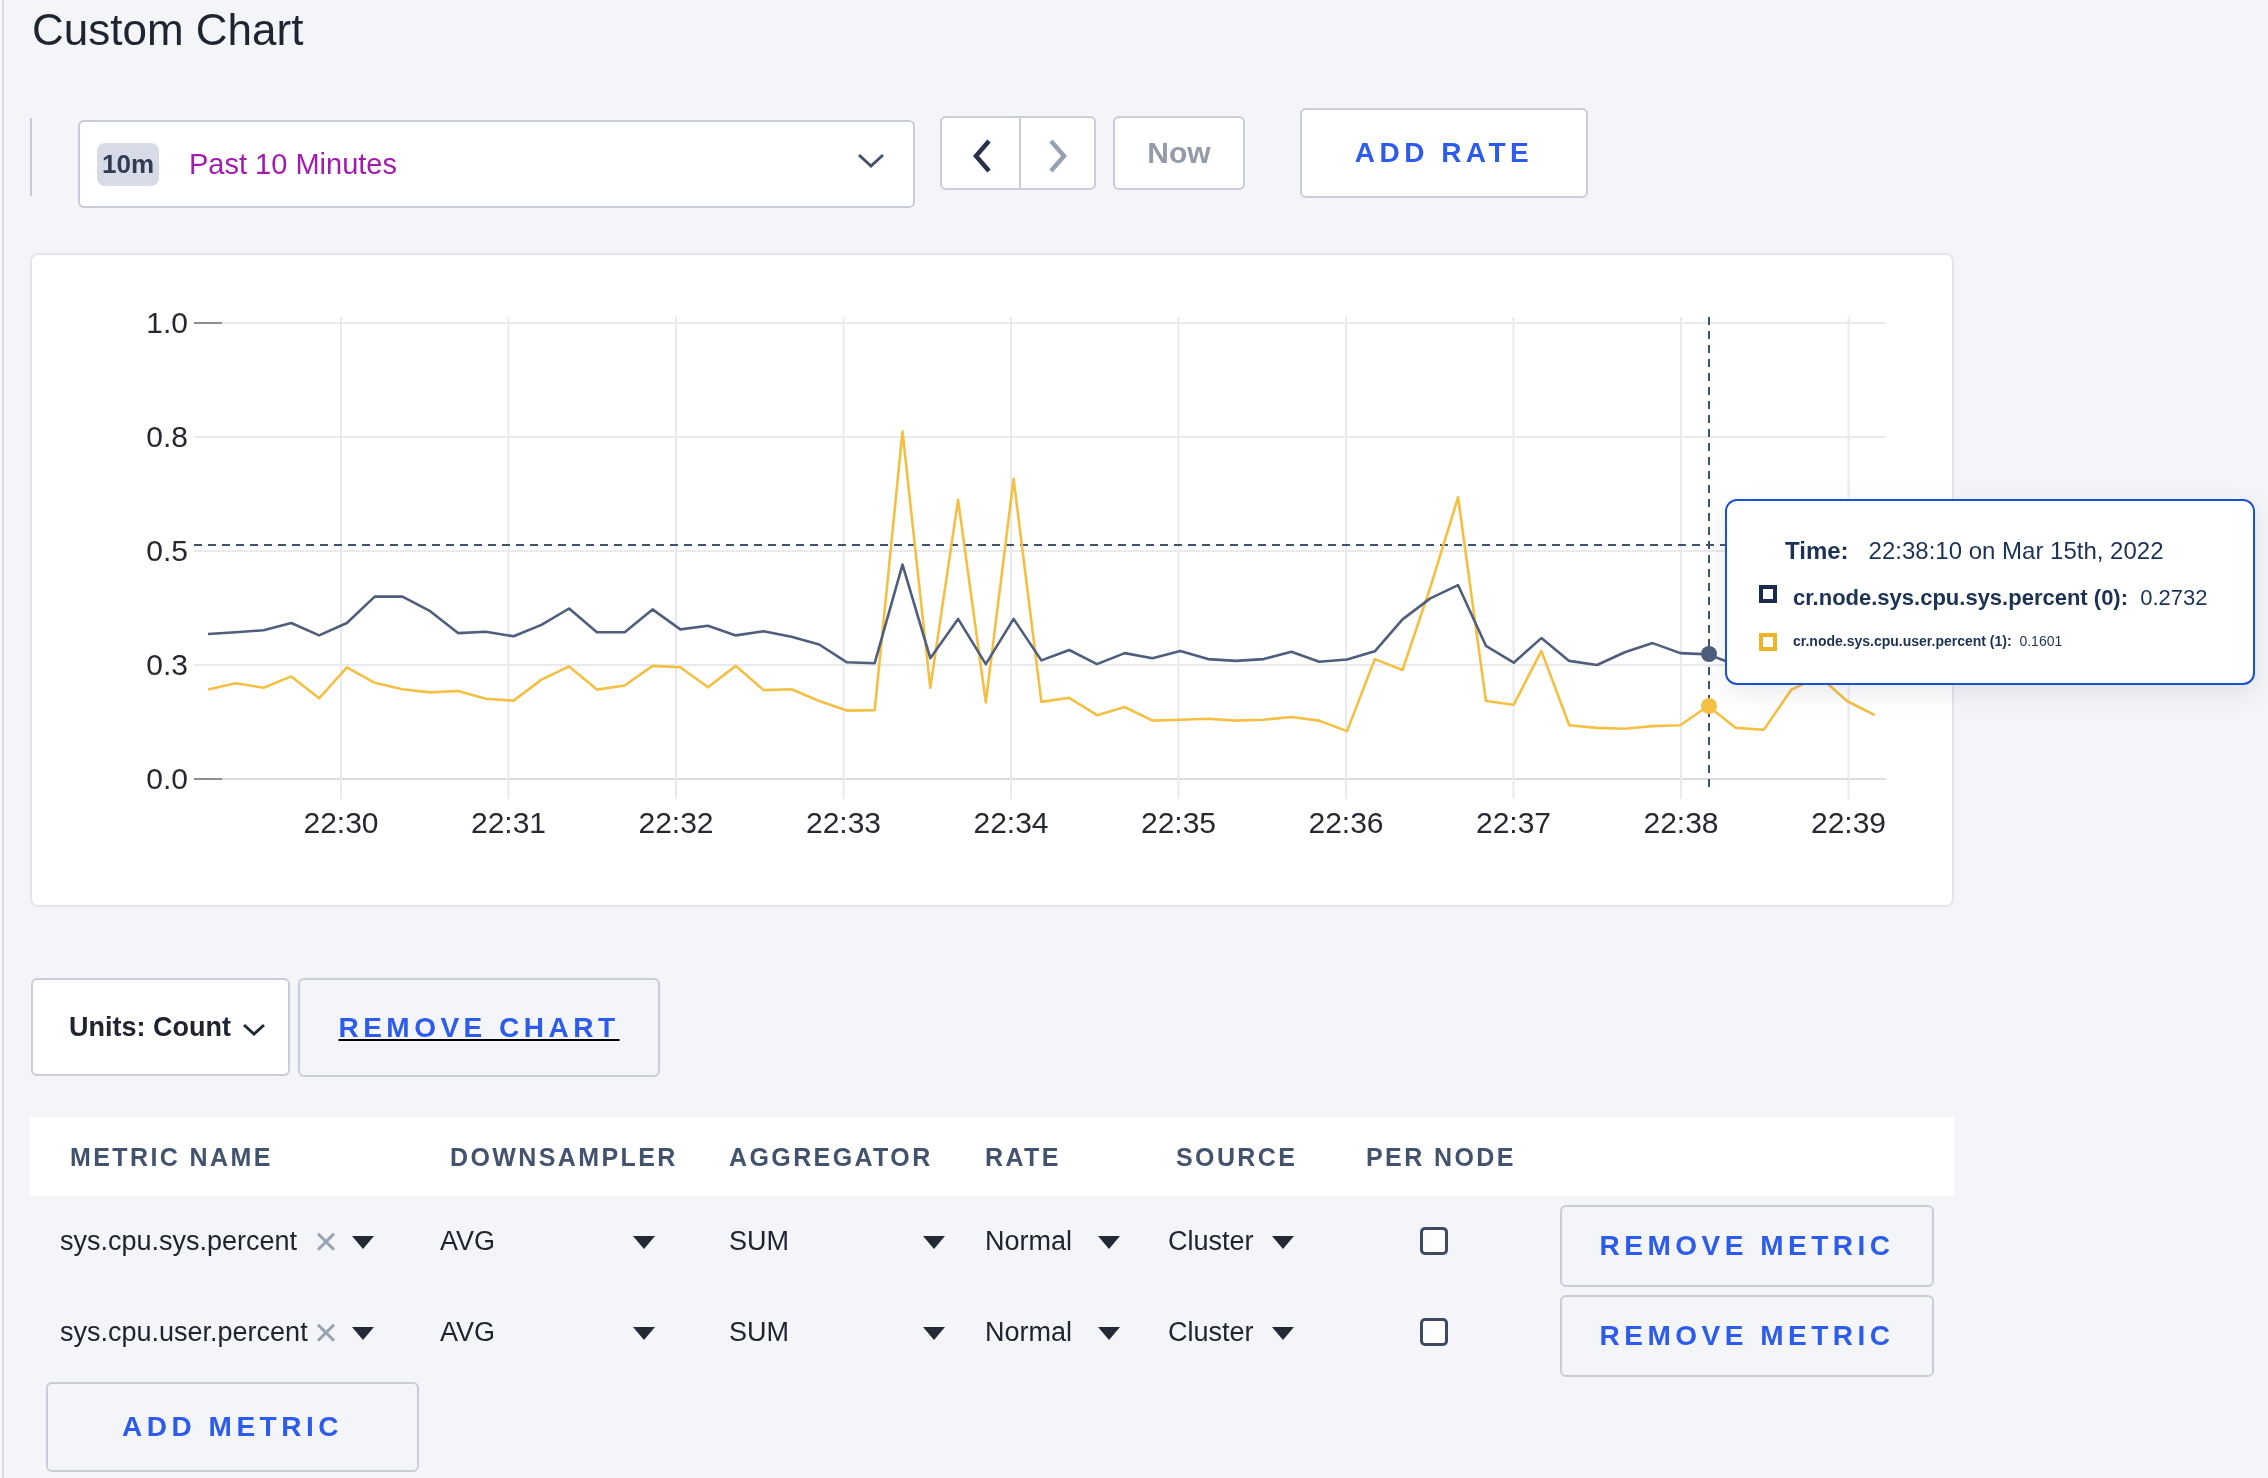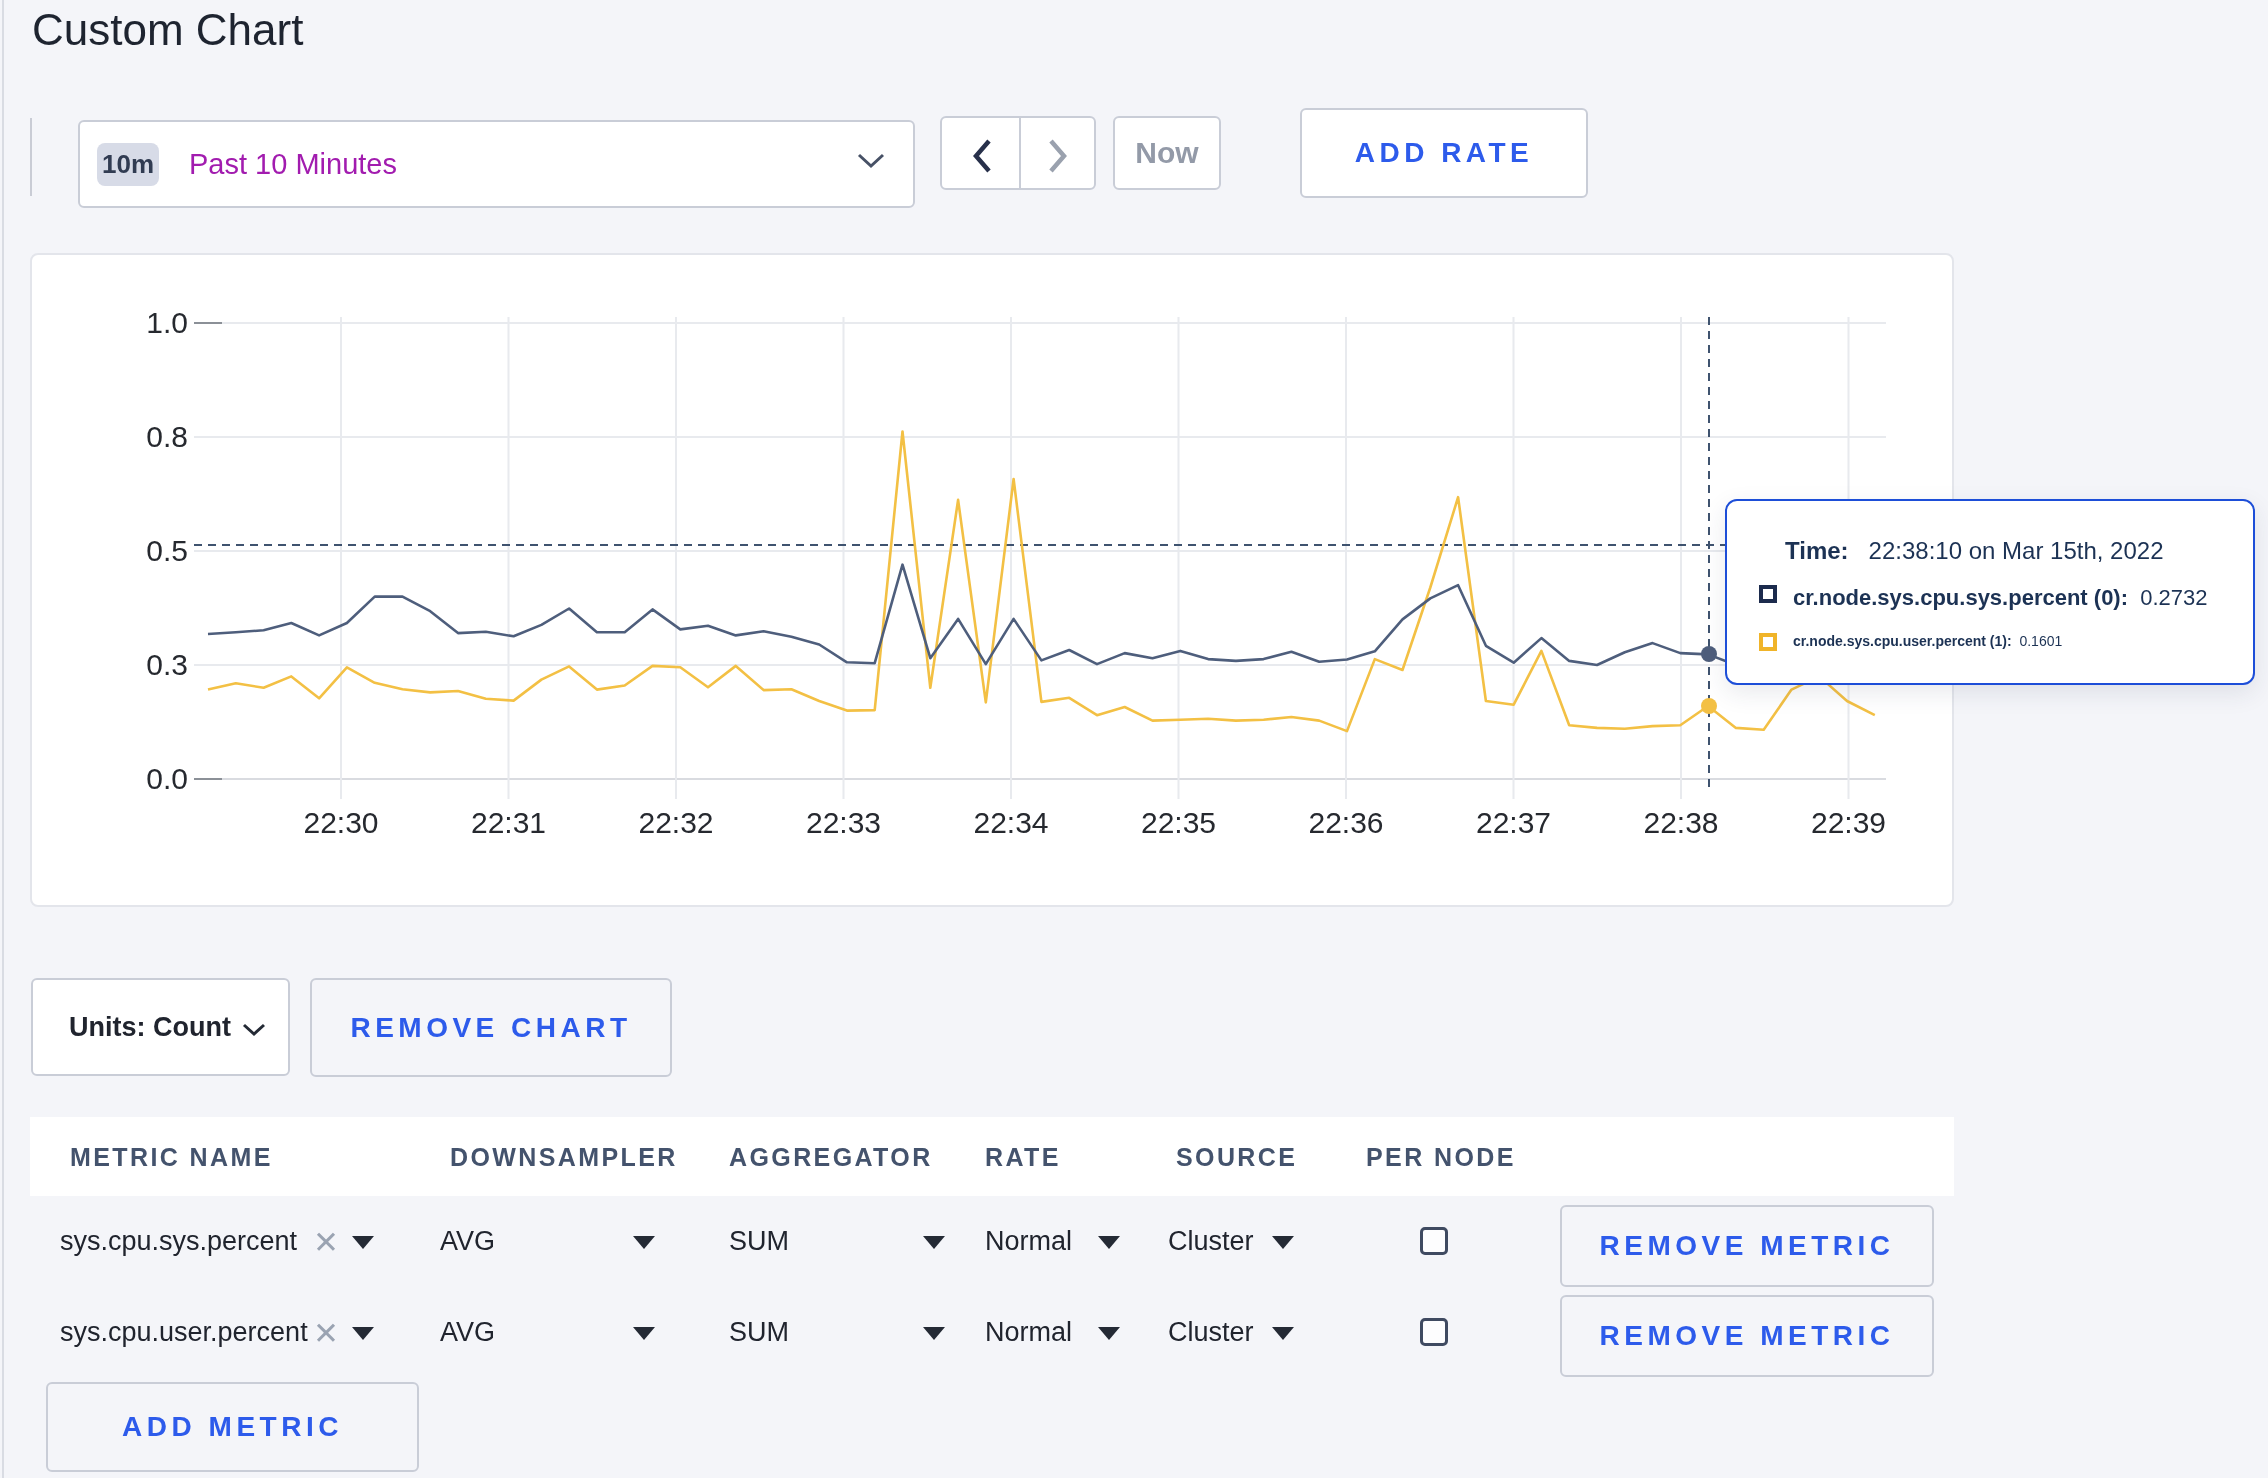--- a/index.html
+++ b/index.html
@@ -26,21 +26,21 @@
 </div>
 <div class="btn" style="left:940px; top:116px; width:156px; height:74px; background:#fff; padding:0;">
   <div style="position:absolute; left:77px; top:0; width:2px; height:70px; background:#c9cdd7;"></div>
   <svg style="position:absolute; left:30px; top:21px;" width="20" height="34" viewBox="0 0 20 34">
       <path d="M17 2 L4 17 L17 32" fill="none" stroke="#27304a" stroke-width="4.5" stroke-linejoin="miter"></path>
     </svg>
   <svg style="position:absolute; left:106px; top:21px;" width="20" height="34" viewBox="0 0 20 34">
       <path d="M3 2 L16 17 L3 32" fill="none" stroke="#9aa1ae" stroke-width="4.5" stroke-linejoin="miter"></path>
     </svg>
 </div>
-<div class="btn" style="left:1113px; top:116px; width:108px; height:74px; background:#fff; color:#939aa8; font-size:30px; font-weight:bold;">Now</div>
+<div class="btn" style="left:1113px; top:116px; width:132px; height:74px; background:#fff; color:#939aa8; font-size:30px; font-weight:bold;">Now</div>
 <div class="btn" style="left:1300px; top:108px; width:288px; height:90px; background:#fff;">
     <span class="bluetxt">ADD RATE</span>
   </div>
 
 <div class="abs" style="left:30px; top:253px; width:1924px; height:654px; background:#fff; border:2px solid #e3e5eb; border-radius:8px;">
 <svg width="1924" height="654" viewBox="0 0 1924 654" style="position:absolute;left:0;top:0;">
 <line x1="162" y1="68" x2="1854" y2="68" stroke="#e8eaee" stroke-width="2"></line>
 <line x1="162" y1="182" x2="1854" y2="182" stroke="#e8eaee" stroke-width="2"></line>
 <line x1="162" y1="296" x2="1854" y2="296" stroke="#e8eaee" stroke-width="2"></line>
 <line x1="162" y1="410" x2="1854" y2="410" stroke="#e8eaee" stroke-width="2"></line>
@@ -88,21 +88,21 @@
   <div class="abs" style="left:32px; top:132px; width:18px; height:18px; border:4px solid #f0b429;"></div>
   <div class="abs" style="left:66px; top:132px; font-size:14px; color:#1c3254; white-space:nowrap;"><b>cr.node.sys.cpu.user.percent (1):</b>&nbsp; 0.1601</div>
 </div>
 
 <div class="btn" style="left:31px; top:978px; width:259px; height:98px; background:#fff; justify-content:flex-start;">
   <div style="margin-left:36px; font-size:27px; font-weight:bold; color:#20242e;">Units: Count</div>
   <svg style="position:absolute; right:22px; top:43px;" width="24" height="14" viewBox="0 0 24 14">
       <path d="M2 2 L12 11 L22 2" fill="none" stroke="#242a35" stroke-width="3"></path>
     </svg>
 </div>
-<div class="btn" style="left:310px; top:978px; width:362px; height:99px;">
+<div class="btn" style="left:298px; top:978px; width:362px; height:99px;text-decoration:underline;">
     <span class="bluetxt">REMOVE CHART</span>
   </div>
 
 <div class="abs" style="left:30px; top:1117px; width:1924px; height:79px; background:#fff;">
   <span class="hdrlab abs" style="left:40px; top:26px;">METRIC NAME</span>
   <span class="hdrlab abs" style="left:420px; top:26px;">DOWNSAMPLER</span>
   <span class="hdrlab abs" style="left:699px; top:26px;">AGGREGATOR</span>
   <span class="hdrlab abs" style="left:955px; top:26px;">RATE</span>
   <span class="hdrlab abs" style="left:1146px; top:26px;">SOURCE</span>
   <span class="hdrlab abs" style="left:1336px; top:26px;">PER NODE</span>

